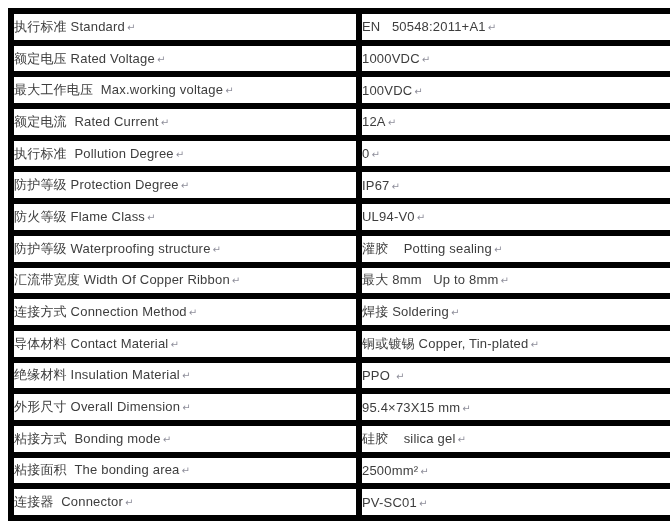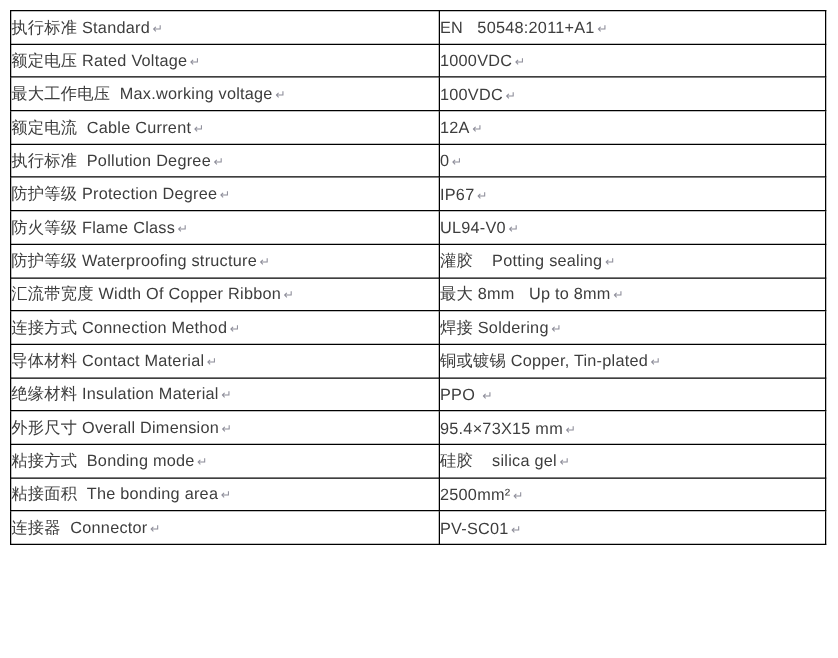--- a/index.html
+++ b/index.html
@@ -19,21 +19,21 @@
   }
   table.spec-table {
     position: absolute;
     left: 8px;
     top: 8px;
     width: 650px;
     border-collapse: collapse;
     table-layout: fixed;
   }
   table.spec-table td {
-    border: 1px solid #000000;
+    border: 6px solid #000000;
     height: 25.7px;
     padding: 0;
     vertical-align: middle;
     color: #3d3d3d;
     font-size: 13px;
     overflow: hidden;
   }
   td.label-cell {
     width: 342px;
     text-align: left;
@@ -69,21 +69,21 @@
         </tr>
         <tr>
           <td class="label-cell"><span class="cell-text">额定电压 Rated Voltage</span><span class="pilcrow">↵</span></td>
           <td class="value-cell"><span class="cell-text">1000VDC</span><span class="pilcrow">↵</span></td>
         </tr>
         <tr>
           <td class="label-cell"><span class="cell-text">最大工作电压  Max.working voltage</span><span class="pilcrow">↵</span></td>
           <td class="value-cell"><span class="cell-text">100VDC</span><span class="pilcrow">↵</span></td>
         </tr>
         <tr>
-          <td class="label-cell"><span class="cell-text">额定电流  Cable Current</span><span class="pilcrow">↵</span></td>
+          <td class="label-cell"><span class="cell-text">额定电流  Rated Current</span><span class="pilcrow">↵</span></td>
           <td class="value-cell"><span class="cell-text">12A</span><span class="pilcrow">↵</span></td>
         </tr>
         <tr>
           <td class="label-cell"><span class="cell-text">执行标准  Pollution Degree</span><span class="pilcrow">↵</span></td>
           <td class="value-cell"><span class="cell-text">0</span><span class="pilcrow">↵</span></td>
         </tr>
         <tr>
           <td class="label-cell"><span class="cell-text">防护等级 Protection Degree</span><span class="pilcrow">↵</span></td>
           <td class="value-cell"><span class="cell-text">IP67</span><span class="pilcrow">↵</span></td>
         </tr>

